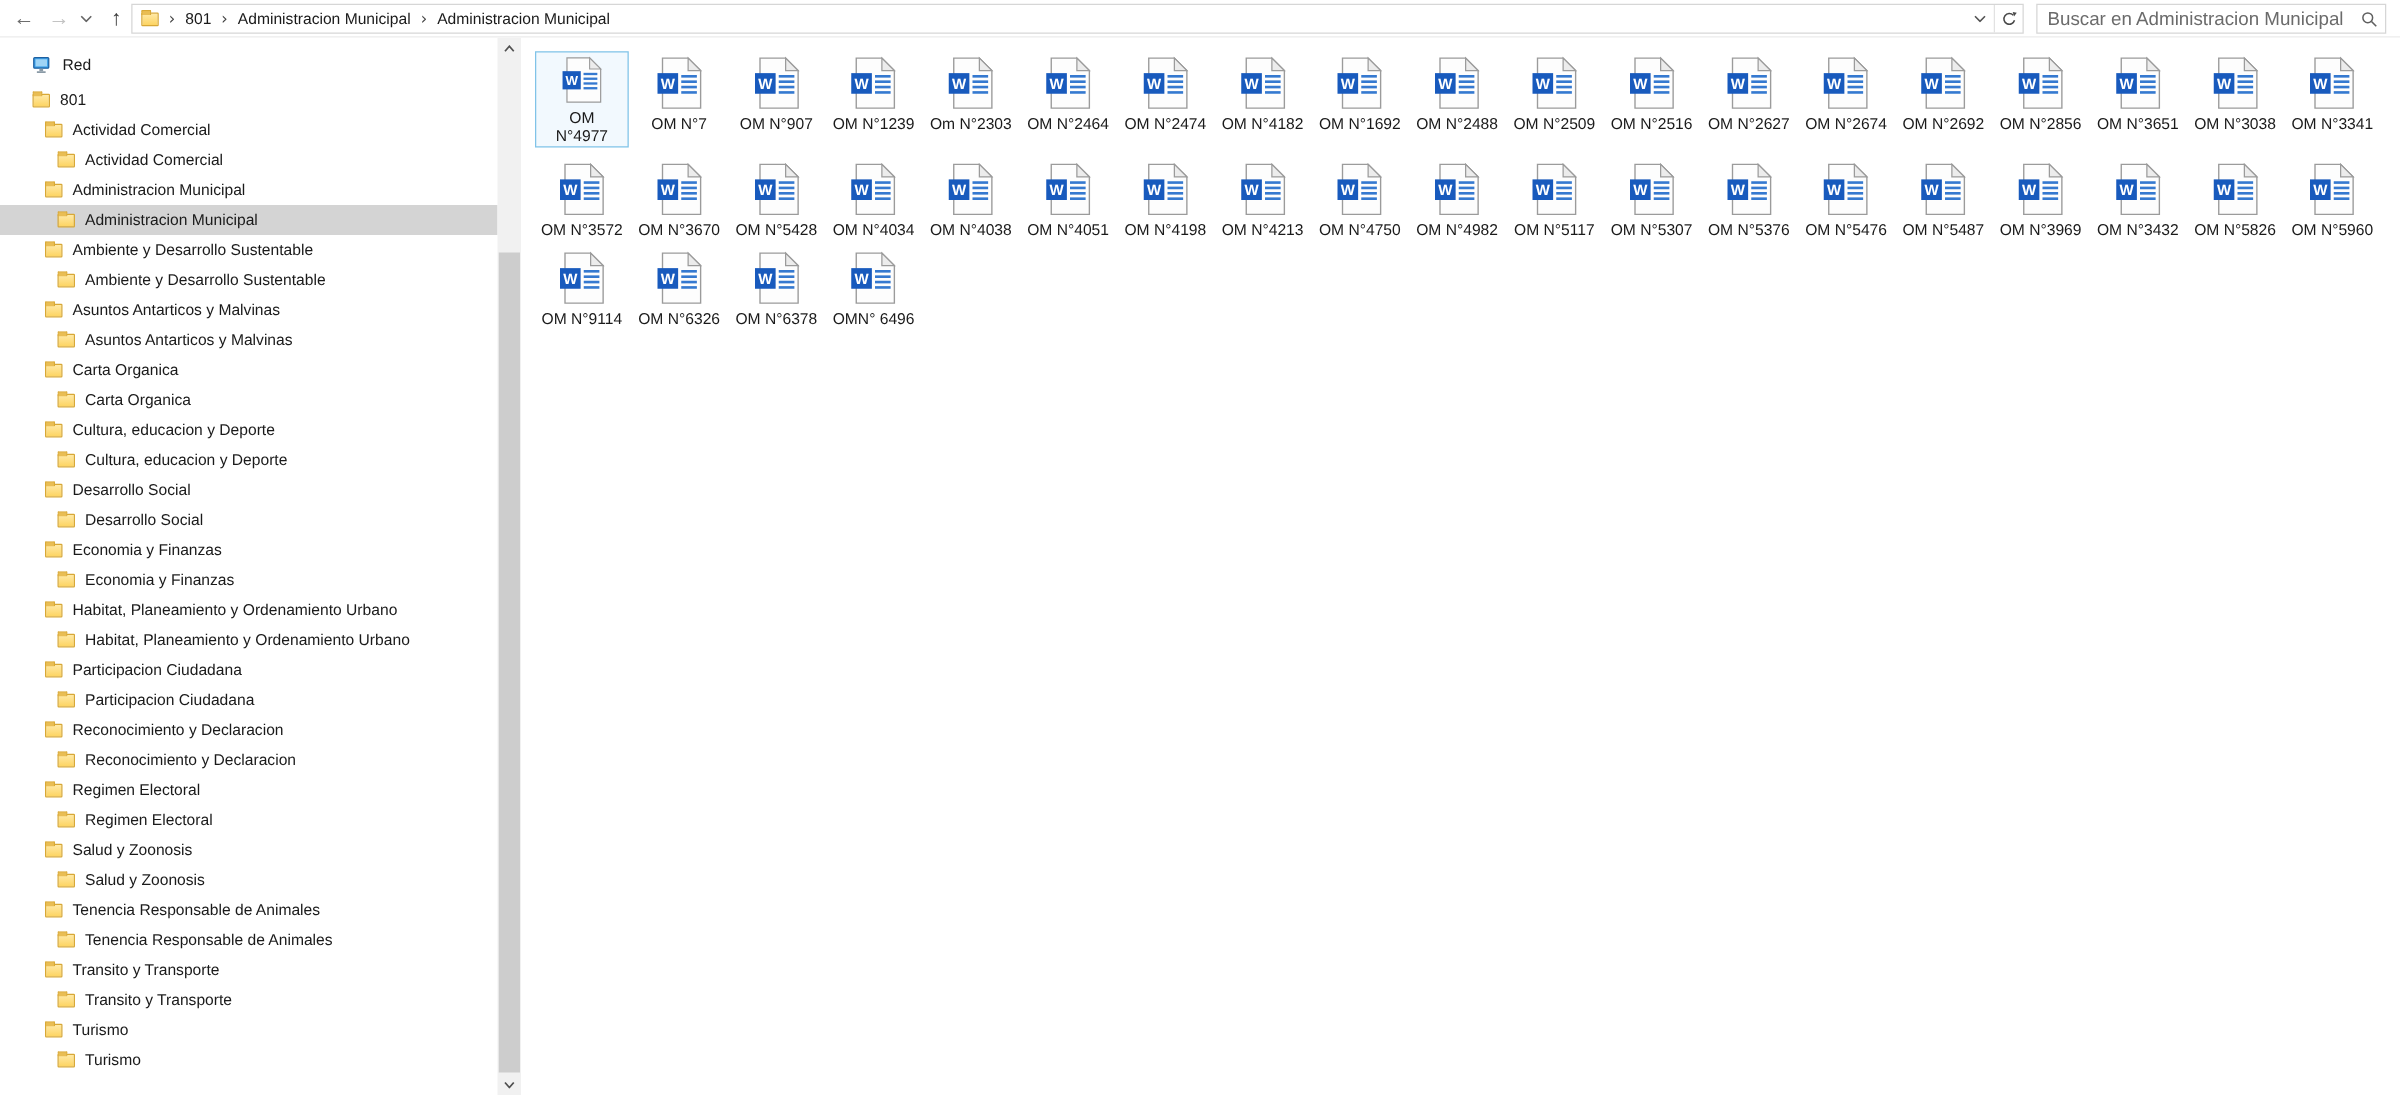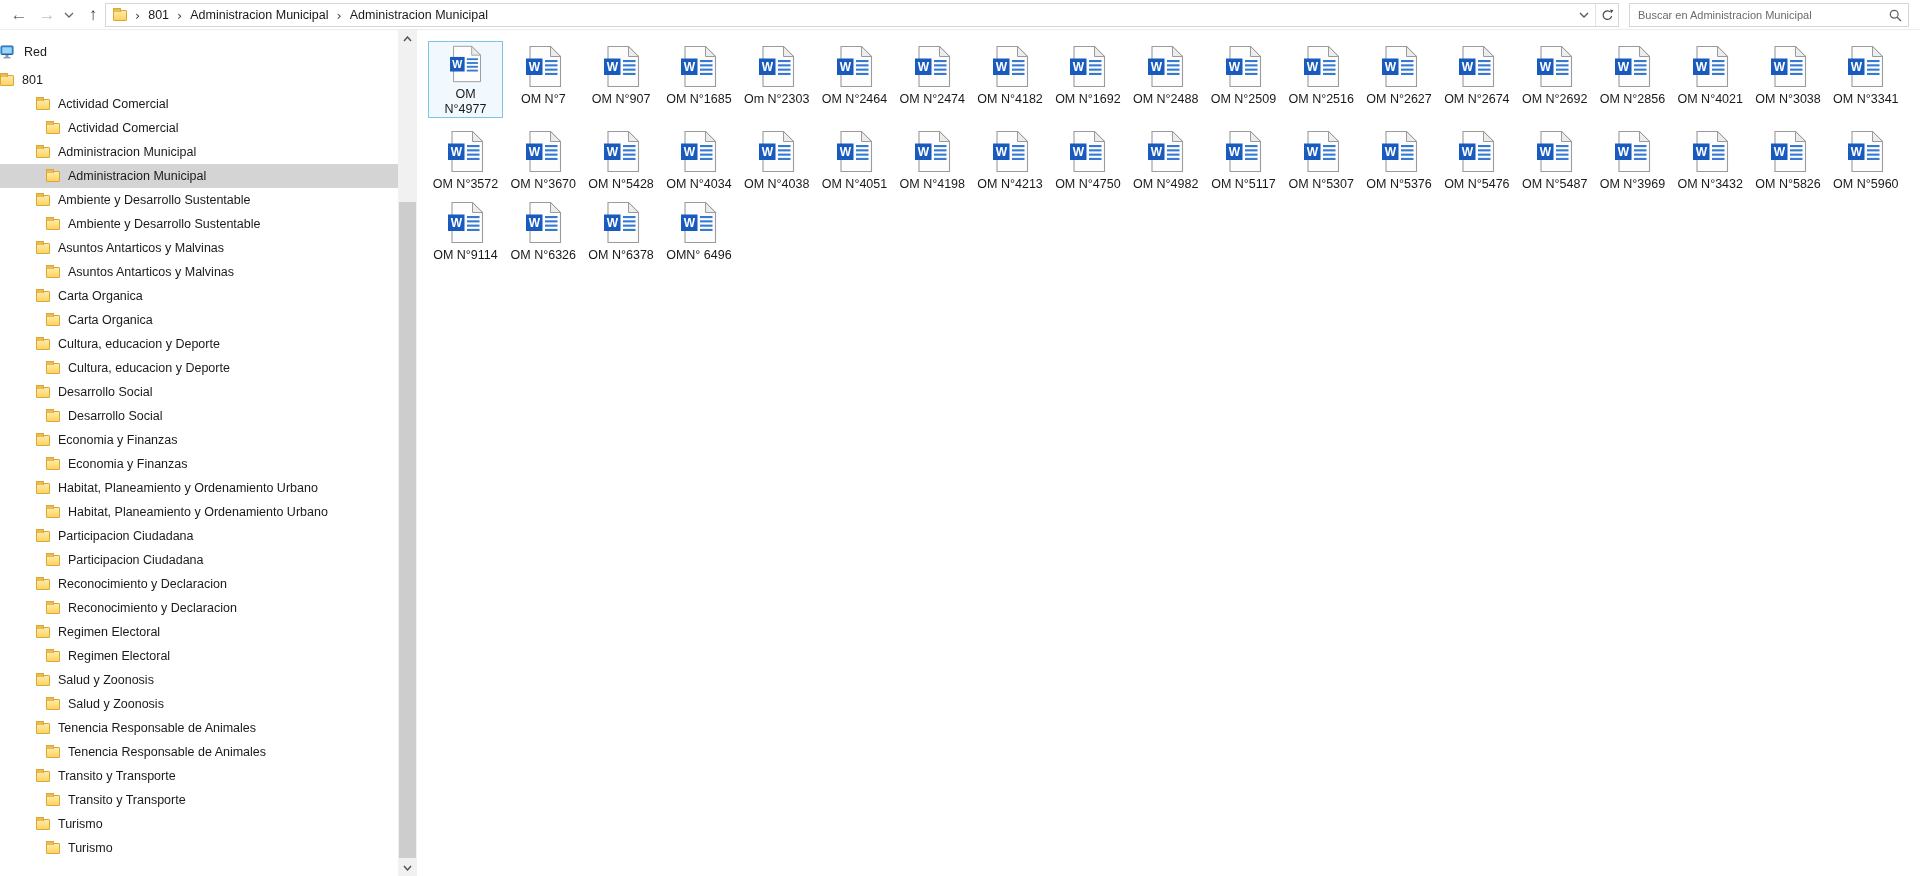--- a/index.html
+++ b/index.html
@@ -20,34 +20,34 @@
   .crumb-ico { margin:0 6px 0 7px; }
   .crumb { padding:0 6px; font-size:12.5px; height:22px; display:flex; align-items:center; }
   .crumb-sep { font-size:13px; color:#444; padding:0 2px; font-family:"DejaVu Sans",sans-serif; }
   .addr-spacer { flex:1; }
   .addr-btn { width:22px; height:22px; display:flex; align-items:center; justify-content:center; }
   .addr-split { width:1px; height:22px; background:#e2e2e2; }
 
   .searchbox { position:absolute; left:1629px; top:3px; width:280px; height:24px;
                border:1px solid #d6d6d6; background:#fff; display:flex; align-items:center; }
   .searchbox input { flex:1; border:none; outline:none; font-family:"Liberation Sans",sans-serif;
-                     font-size:11px; color:#333; padding-left:8px; background:transparent; }
+                     font-size:15px; color:#333; padding-left:8px; background:transparent; }
   .searchbox input::placeholder { color:#6b6b6b; opacity:1; }
   .search-ico { width:26px; display:flex; align-items:center; justify-content:center; }
 
   
   .main { position:relative; width:1920px; height:846px; }
 
   
   .navpane { position:absolute; left:0; top:0; width:417px; height:846px; overflow:hidden; }
   .tree { padding-top:10px; }
   .tree-row { height:24px; width:398px; display:flex; align-items:center; font-size:12.5px; cursor:default; }
   .tree-row.selected { background:#d4d4d4; }
   .tree-row.gap-before { margin-top:4px; }
-  .tree-row.lvl0 { }
+  .tree-row.lvl0 { padding-left:26px; }
   .tree-row.lvl1 { padding-left:36px; }
   .tree-row.lvl2 { padding-left:46px; }
   .tree-label { margin-left:8px; white-space:nowrap; }
 
   .folder-ico { position:relative; width:14px; height:11px; flex:0 0 14px;
                 background:linear-gradient(180deg,#ffe9a6 0%,#fdd462 100%);
                 border:1px solid #d8a836; border-radius:1px; margin-top:1px; }
   .folder-ico::before { content:''; position:absolute; top:-3px; left:-1px; width:6px; height:3px;
                         background:#e9bd54; border:1px solid #d8a836; border-bottom:none;
                         border-radius:1px 1px 0 0; }
@@ -322,21 +322,21 @@
         <svg class="doc-icon" width="37" height="43" viewBox="0 0 37 43">
           <path d="M5 1.5 H25.5 L35.5 11.5 V41.5 H5 Z" fill="#fdfdfd" stroke="#9b9b9b" stroke-width="1.1"></path>
           <path d="M25.5 1.5 V11.5 H35.5 Z" fill="#ececec" stroke="#9b9b9b" stroke-width="1"></path>
           <rect x="20" y="15" width="12.5" height="2.1" fill="#3579d0"></rect>
           <rect x="20" y="19.3" width="12.5" height="2.1" fill="#3579d0"></rect>
           <rect x="20" y="23.6" width="12.5" height="2.1" fill="#3579d0"></rect>
           <rect x="20" y="27.9" width="12.5" height="2.1" fill="#3579d0"></rect>
           <rect x="1" y="13.5" width="16.5" height="16.5" fill="#185abd"></rect>
           <text x="9.3" y="26.4" text-anchor="middle" font-family="Liberation Sans, sans-serif" font-size="12" font-weight="bold" fill="#fff">W</text>
         </svg>
-        <div class="file-label">OM N°1685</div>
+        <div class="file-label">OM N°1239</div>
       </div>
       <div class="tile">
         <svg class="doc-icon" width="37" height="43" viewBox="0 0 37 43">
           <path d="M5 1.5 H25.5 L35.5 11.5 V41.5 H5 Z" fill="#fdfdfd" stroke="#9b9b9b" stroke-width="1.1"></path>
           <path d="M25.5 1.5 V11.5 H35.5 Z" fill="#ececec" stroke="#9b9b9b" stroke-width="1"></path>
           <rect x="20" y="15" width="12.5" height="2.1" fill="#3579d0"></rect>
           <rect x="20" y="19.3" width="12.5" height="2.1" fill="#3579d0"></rect>
           <rect x="20" y="23.6" width="12.5" height="2.1" fill="#3579d0"></rect>
           <rect x="20" y="27.9" width="12.5" height="2.1" fill="#3579d0"></rect>
           <rect x="1" y="13.5" width="16.5" height="16.5" fill="#185abd"></rect>
@@ -491,21 +491,21 @@
         <svg class="doc-icon" width="37" height="43" viewBox="0 0 37 43">
           <path d="M5 1.5 H25.5 L35.5 11.5 V41.5 H5 Z" fill="#fdfdfd" stroke="#9b9b9b" stroke-width="1.1"></path>
           <path d="M25.5 1.5 V11.5 H35.5 Z" fill="#ececec" stroke="#9b9b9b" stroke-width="1"></path>
           <rect x="20" y="15" width="12.5" height="2.1" fill="#3579d0"></rect>
           <rect x="20" y="19.3" width="12.5" height="2.1" fill="#3579d0"></rect>
           <rect x="20" y="23.6" width="12.5" height="2.1" fill="#3579d0"></rect>
           <rect x="20" y="27.9" width="12.5" height="2.1" fill="#3579d0"></rect>
           <rect x="1" y="13.5" width="16.5" height="16.5" fill="#185abd"></rect>
           <text x="9.3" y="26.4" text-anchor="middle" font-family="Liberation Sans, sans-serif" font-size="12" font-weight="bold" fill="#fff">W</text>
         </svg>
-        <div class="file-label">OM N°4021</div>
+        <div class="file-label">OM N°3651</div>
       </div>
       <div class="tile">
         <svg class="doc-icon" width="37" height="43" viewBox="0 0 37 43">
           <path d="M5 1.5 H25.5 L35.5 11.5 V41.5 H5 Z" fill="#fdfdfd" stroke="#9b9b9b" stroke-width="1.1"></path>
           <path d="M25.5 1.5 V11.5 H35.5 Z" fill="#ececec" stroke="#9b9b9b" stroke-width="1"></path>
           <rect x="20" y="15" width="12.5" height="2.1" fill="#3579d0"></rect>
           <rect x="20" y="19.3" width="12.5" height="2.1" fill="#3579d0"></rect>
           <rect x="20" y="23.6" width="12.5" height="2.1" fill="#3579d0"></rect>
           <rect x="20" y="27.9" width="12.5" height="2.1" fill="#3579d0"></rect>
           <rect x="1" y="13.5" width="16.5" height="16.5" fill="#185abd"></rect>

